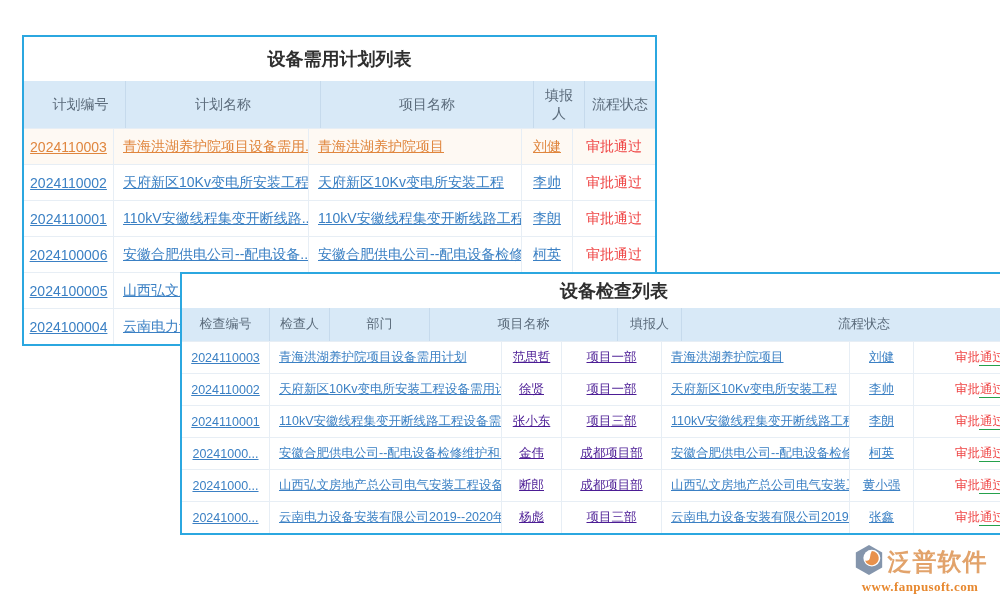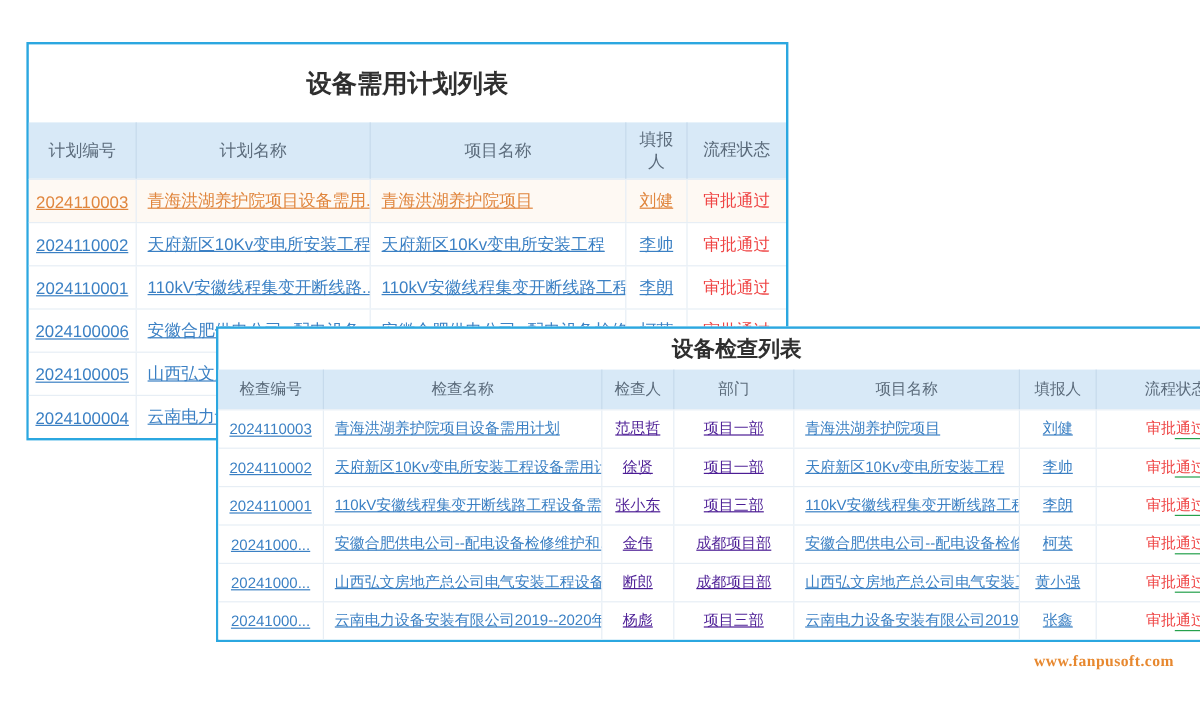--- a/index.html
+++ b/index.html
@@ -17,22 +17,22 @@
   .td{display:flex;align-items:center;border-right:1px solid #E7EEF5;box-sizing:border-box;
       padding:0 9px;overflow:hidden;white-space:nowrap;}
   .td:last-child{border-right:none;}
   .td.center{justify-content:center;padding:0 2px;}
   .link{color:#3B80C4;text-decoration:underline;}
   .status{color:#ef4444;}
   .dark{color:#4c1d95;text-decoration:underline;}
 
   
   .plan{left:22px;top:35px;width:635px;}
-  .plan .card-title{height:65px;font-size:21px;}
-  .plan .thead{height:47px;font-size:14px;}
+  .plan .card-title{height:44px;font-size:18px;}
+  .plan .thead{height:47px;font-size:14px;padding-left:12px;}
   .plan .trow{height:35px;font-size:14px;}
   .p1{flex:0 0 90px;}.p2{flex:0 0 195px;}.p3{flex:0 0 213px;}.p4{flex:0 0 51px;}.p5{flex:1;}
   .th.p4{white-space:normal;padding:0 10px;}
   .trow.hl{background:#FEF9F3;}
   .trow.hl .link{color:#E0863E;}
 
   
   .check{left:180px;top:272px;width:868px;}
   .check .card-title{height:34px;font-size:18px;}
   .check .thead{height:33px;font-size:13px;}
@@ -108,21 +108,20 @@
       <div class="td center link p4"></div>
       <div class="td center status p5"></div>
     </div>
   </section>
 
   <section class="card check">
     <div class="card-title">设备检查列表</div>
 
     <div class="thead">
       <div class="th k1">检查编号</div>
-      <div class="th k2">检查名称</div>
       <div class="th k3">检查人</div>
       <div class="th k4">部门</div>
       <div class="th k5">项目名称</div>
       <div class="th k6">填报人</div>
       <div class="th k7">流程状态</div>
     </div>
 
     <div class="trow">
       <div class="td center link k1">2024110003</div>
       <div class="td link k2">青海洪湖养护院项目设备需用计划</div>
@@ -185,16 +184,26 @@
       <div class="td center dark k4">项目三部</div>
       <div class="td link k5">云南电力设备安装有限公司2019--202...</div>
       <div class="td center link k6">张鑫</div>
       <div class="td center status k7">
           <span class="st">审批通过</span>
         </div>
     </div>
   </section>
 
   <footer class="branding">
+    <div class="logo-row">
+      <span>
+        <svg width="32" height="32" viewBox="0 0 34 34" aria-hidden="true">
+          <path d="M17 1 L31 9 V25 L17 33 L3 25 V9 Z" fill="#8495AC"></path>
+          <circle cx="20" cy="15" r="9" fill="#FFFFFF"></circle>
+          <path d="M20 7.5 A7.5 7.5 0 1 1 12.8 17.5 Q17.5 18.5 18 14.5 Q18.3 10.5 20 7.5 Z" fill="#E8914C"></path>
+        </svg>
+      </span>
+      <span class="logo-text">泛普软件</span>
+    </div>
     <div class="site-url">www.fanpusoft.com</div>
   </footer>
 
 </div>
 
 </body></html>

